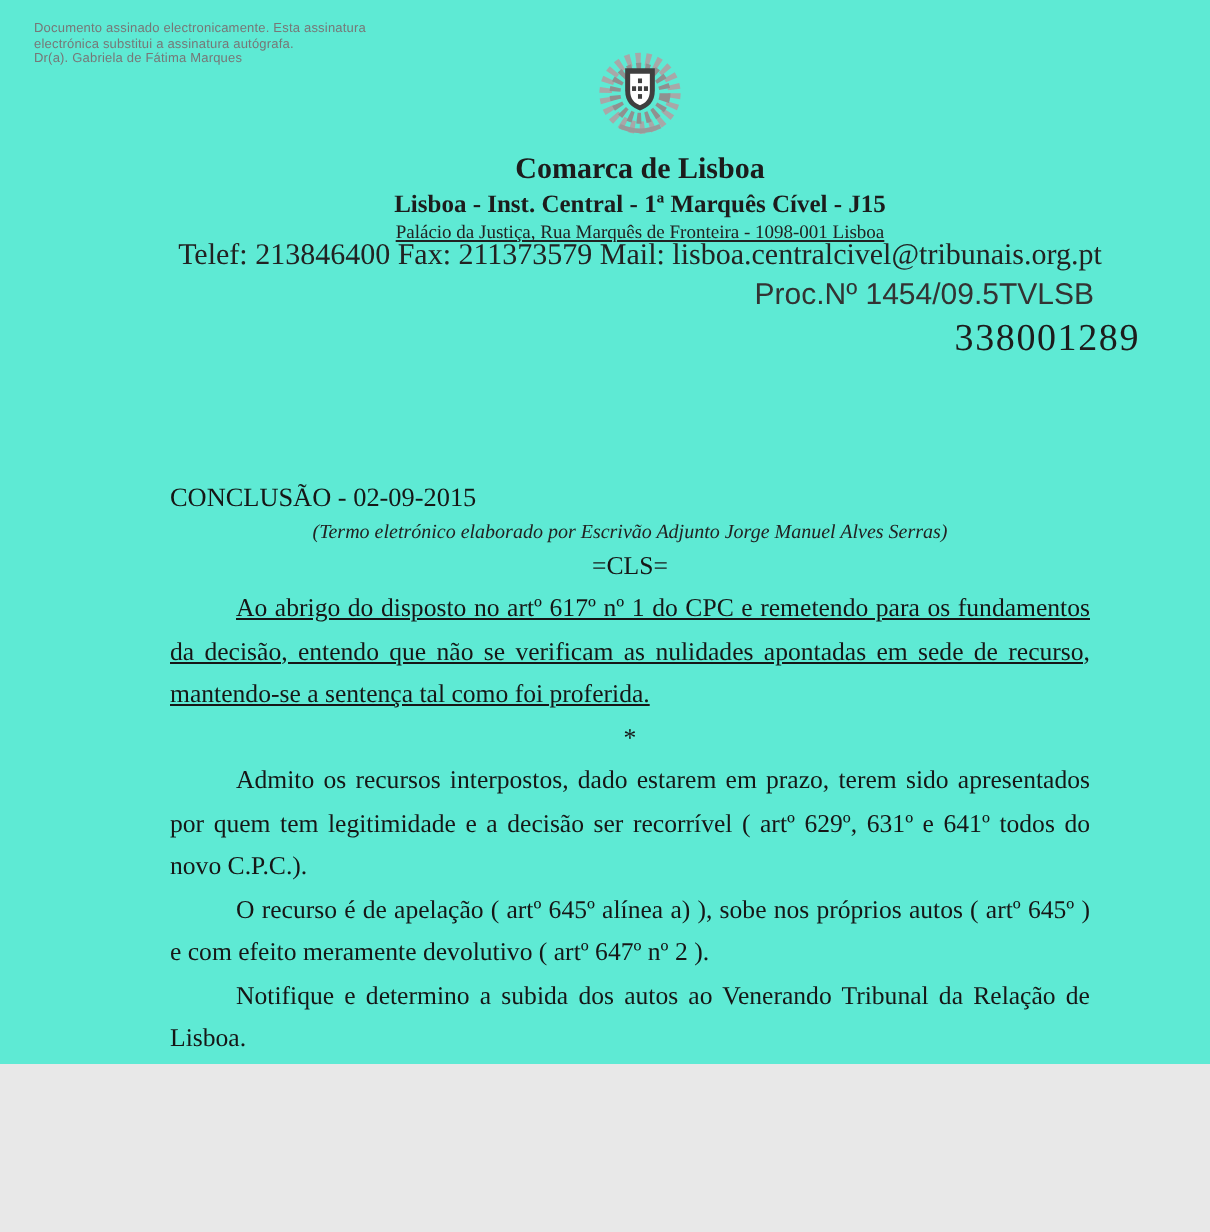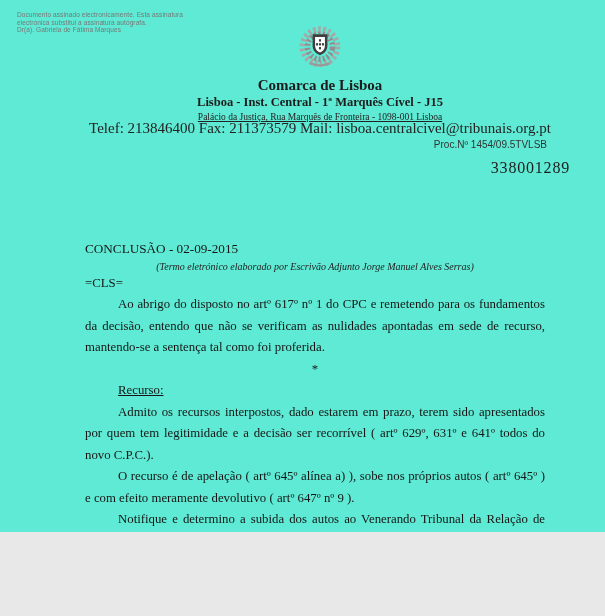--- a/index.html
+++ b/index.html
@@ -18,41 +18,41 @@
     position:absolute; left:35px; top:24px; width:570px; text-align:center;
   }
   .emblem { display:block; margin:0 auto 2px auto; }
   .court-name   { font-size:15px; font-weight:bold; line-height:18px; }
   .court-sect   { font-size:12.5px; font-weight:bold; line-height:15px; margin-top:1px; }
   .court-addr   { font-size:9.5px; line-height:11px; margin-top:2px; color:#222;text-decoration:underline; }
   .court-contact{ font-size:15px; line-height:11px; color:#222; }
   
   .proc-no {
     position:absolute; top:139px; right:58px;
-    font-family:"Liberation Sans", sans-serif; font-size:10px; color:#333;
+    font-family:"Liberation Sans", sans-serif; font-size:15px; color:#333;
   }
   .case-no {
     position:absolute; top:159px; right:35px;
-    font-size:16px; letter-spacing:.8px; color:#1c1c1c;
+    font-size:19px; letter-spacing:.8px; color:#1c1c1c;
   }
   
   .doc-body {
     position:absolute; left:85px; top:238px; width:460px;
     font-size:12.8px; line-height:21.5px; color:#161616;
   }
   .doc-body p { margin:0; }
   .doc-title { font-size:13.2px; }
   .doc-title .t-bold { font-weight:normal; }
   .term-note {
     margin-top:12px; text-align:center; font-style:italic;
     font-size:10px; line-height:13px; color:#222;
   }
-  .cls-line { margin-top:16px; }
+  .cls-line { margin-top:16px; text-align:center; }
   .para { text-align:justify; text-indent:33px; }
-  .para-first { margin-top:10px; }
+  .para-first { margin-top:10px;text-decoration:underline; }
   .star-line { text-align:center; }
   .recurso { text-indent:33px; }
   .recurso span { text-decoration:underline; }
   .signoff { text-align:center; padding-right:66px; }
 </style>
 </head>
 <body>
 
 <div class="page">
 
@@ -94,24 +94,23 @@
       <span>- 02-09-2015</span></p>
 
     <p class="term-note">(Termo eletrónico elaborado por Escrivão Adjunto  Jorge Manuel Alves Serras)</p>
 
     <p class="cls-line">=CLS=</p>
 
     <p class="para para-first">Ao abrigo do disposto no artº 617º nº 1 do CPC e remetendo para os fundamentos da decisão, entendo que não se verificam as nulidades apontadas em sede de recurso, mantendo-se a sentença tal como foi proferida.</p>
 
     <p class="star-line">*</p>
 
-    <p class="recurso"><span>Recurso:</span></p>
 
     <p class="para">Admito os recursos interpostos, dado estarem em prazo, terem sido apresentados por quem tem legitimidade e a decisão ser recorrível ( artº 629º, 631º e 641º todos do novo C.P.C.).</p>
 
-    <p class="para">O recurso é de apelação ( artº 645º alínea a) ), sobe nos próprios autos ( artº 645º ) e com efeito meramente devolutivo ( artº 647º nº 9 ).</p>
+    <p class="para">O recurso é de apelação ( artº 645º alínea a) ), sobe nos próprios autos ( artº 645º ) e com efeito meramente devolutivo ( artº 647º nº 2 ).</p>
 
     <p class="para">Notifique e determino a subida dos autos ao Venerando Tribunal da Relação de Lisboa.</p>
 
     <p class="signoff">Lisboa, d.s.</p>
   </div>
 
 </div>
 
 </body></html>

